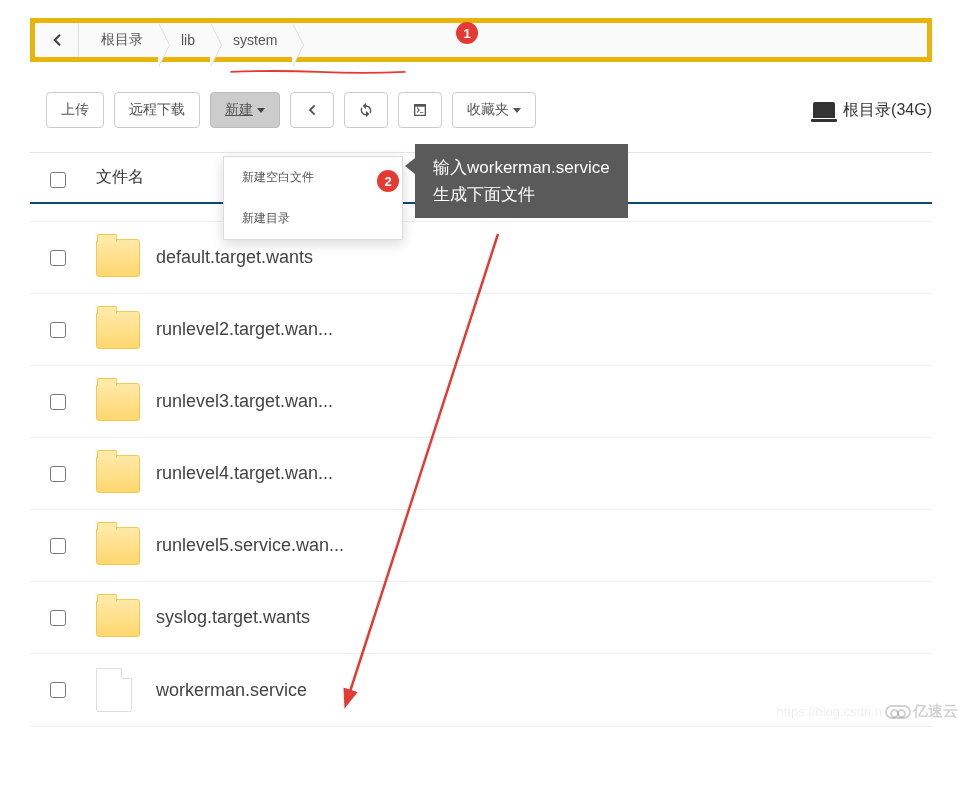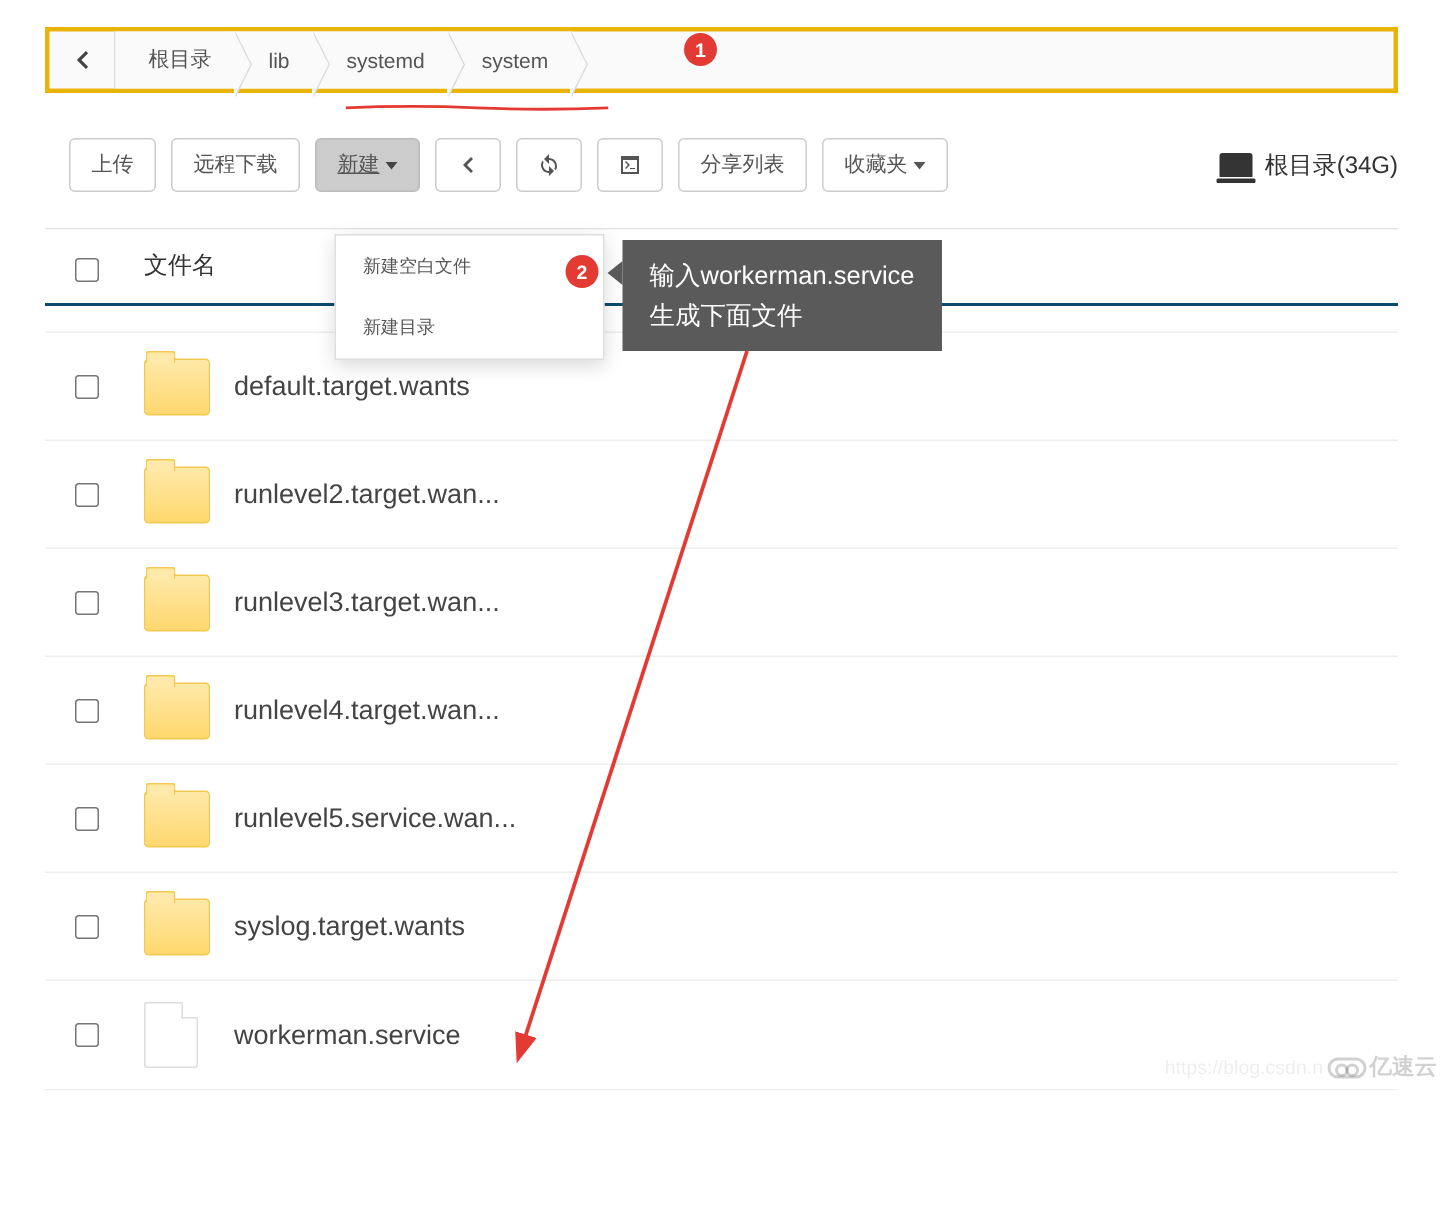--- a/index.html
+++ b/index.html
@@ -9,21 +9,21 @@
       color: #555;
       background: #fff;
       width: 962px;
       position: relative;
     }
     
     
     .breadcrumb-bar {
       display: flex;
       align-items: stretch;
-      border: 3px solid #eab308;
+      border: 5px solid #eab308;
       margin: 18px 30px 0 30px;
       height: 44px;
       background: #fafafa;
     }
     .back-btn {
       width: 44px;
       display: flex;
       align-items: center;
       justify-content: center;
       border-right: 1px solid #ddd;
@@ -312,23 +312,20 @@
   <div class="back-btn">
     <svg viewBox="0 0 24 24">
         <path d="M15 4l-8 8 8 8 2-2-6-6 6-6z"></path>
       </svg>
   </div>
   <div class="crumb">
       <span>根目录</span>
     </div>
   <div class="crumb">
       <span>lib</span>
-    </div>
-  <div class="crumb">
-      <span>systemd</span>
     </div>
   <div class="crumb">
       <span>system</span>
     </div>
 </div>
 
 <div class="red-underline" style="left:178px; top:62px; width:280px;">
   <svg viewBox="0 0 280 8">
       <path d="M0,3 Q70,0 140,3 T280,3" stroke="#e33b33" stroke-width="3" fill="none"></path>
     </svg>
@@ -358,23 +355,20 @@
     <svg viewBox="0 0 24 24">
         <path d="M12 4V1L7 6l5 5V7c3.3 0 6 2.7 6 6 0 1-.3 2-.7 2.8l1.5 1.5C19.5 16 20 14.6 20 13c0-4.4-3.6-8-8-8zm0 14c-3.3 0-6-2.7-6-6 0-1 .3-2 .7-2.8L5.2 7.7C4.5 9 4 10.4 4 12c0 4.4 3.6 8 8 8v3l5-5-5-5v3z"></path>
       </svg>
   </button>
   <button class="btn icon-only">
     <svg viewBox="0 0 24 24">
         <path d="M3 3h18v18H3V3zm2 4v12h14V7H5zm2 2l3 3-3 3 1 1 4-4-4-4-1 1zm5 6h5v1h-5v-1z"></path>
       </svg>
   </button>
   <button class="btn">
-      <span>分享列表</span>
-    </button>
-  <button class="btn">
     <span>收藏夹</span>
     <span class="caret"></span>
   </button>
   <div class="toolbar-spacer"></div>
   <div class="disk-info">
     <span class="disk-icon"></span>
     <span>根目录(34G)</span>
   </div>
 </div>
 
@@ -384,21 +378,21 @@
   </div>
   <div class="item">
     <span>新建目录</span>
   </div>
 </div>
 
 <div class="callout" style="left:377px; top:170px;">
     <span>2</span>
   </div>
 
-<div class="tooltip-bubble" style="left:415px; top:160px;">
+<div class="tooltip-bubble" style="left:415px; top:144px;">
   <div>输入workerman.service</div>
   <div>生成下面文件</div>
 </div>
 
 <div class="table-header">
   <div class="chk-col">
     <input type="checkbox" style="">
   </div>
   <div class="name-col"><span>文件名</span></div>
 </div>

